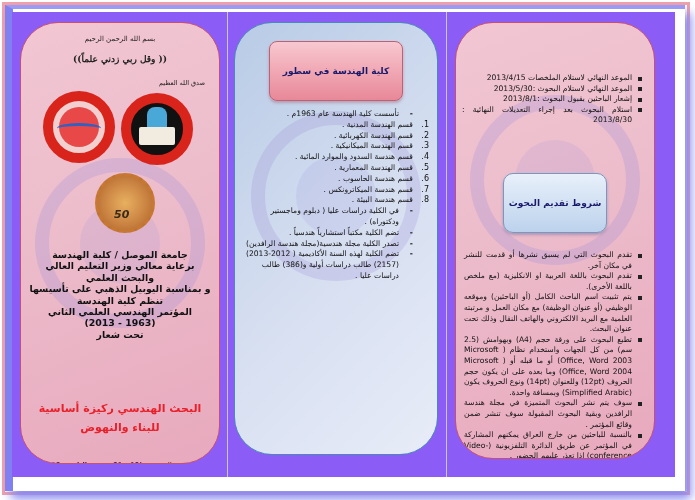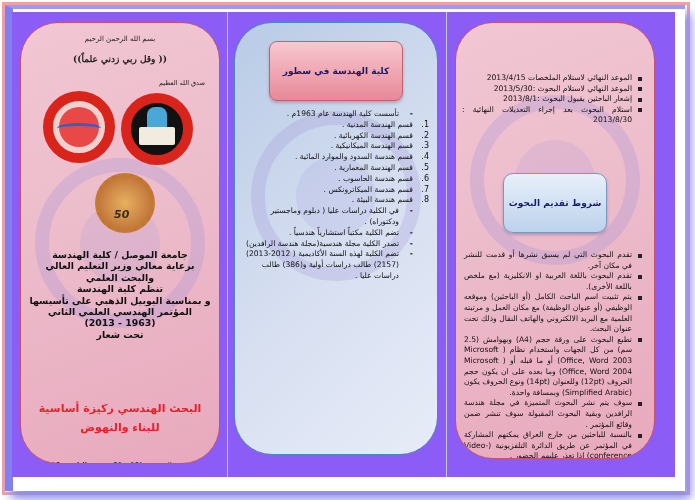--- a/index.html
+++ b/index.html
@@ -177,22 +177,22 @@
         <div class="book"></div>
     </div>
     <div class="logo logo-50">
       <span class="num">50</span>
     </div>
 
     <div class="main-text">
       <div>جامعة الموصل / كلية الهندسة</div>
       <div>برعاية معالي وزير التعليم العالي</div>
       <div>والبحث العلمي</div>
+      <div>و بمناسبة اليوبيل الذهبي على تأسيسها</div>
       <div>تنظم كلية الهندسة</div>
-      <div>و بمناسبة اليوبيل الذهبي على تأسيسها</div>
       <div>المؤتمر الهندسي العلمي الثاني</div>
       <div>(1963 - 2013)</div>
       <div>تحت شعار</div>
     </div>
 
     <div class="slogan">
       <div>البحث الهندسي ركيزة أساسية</div>
       <div>للبناء والنهوض</div>
     </div>
 

